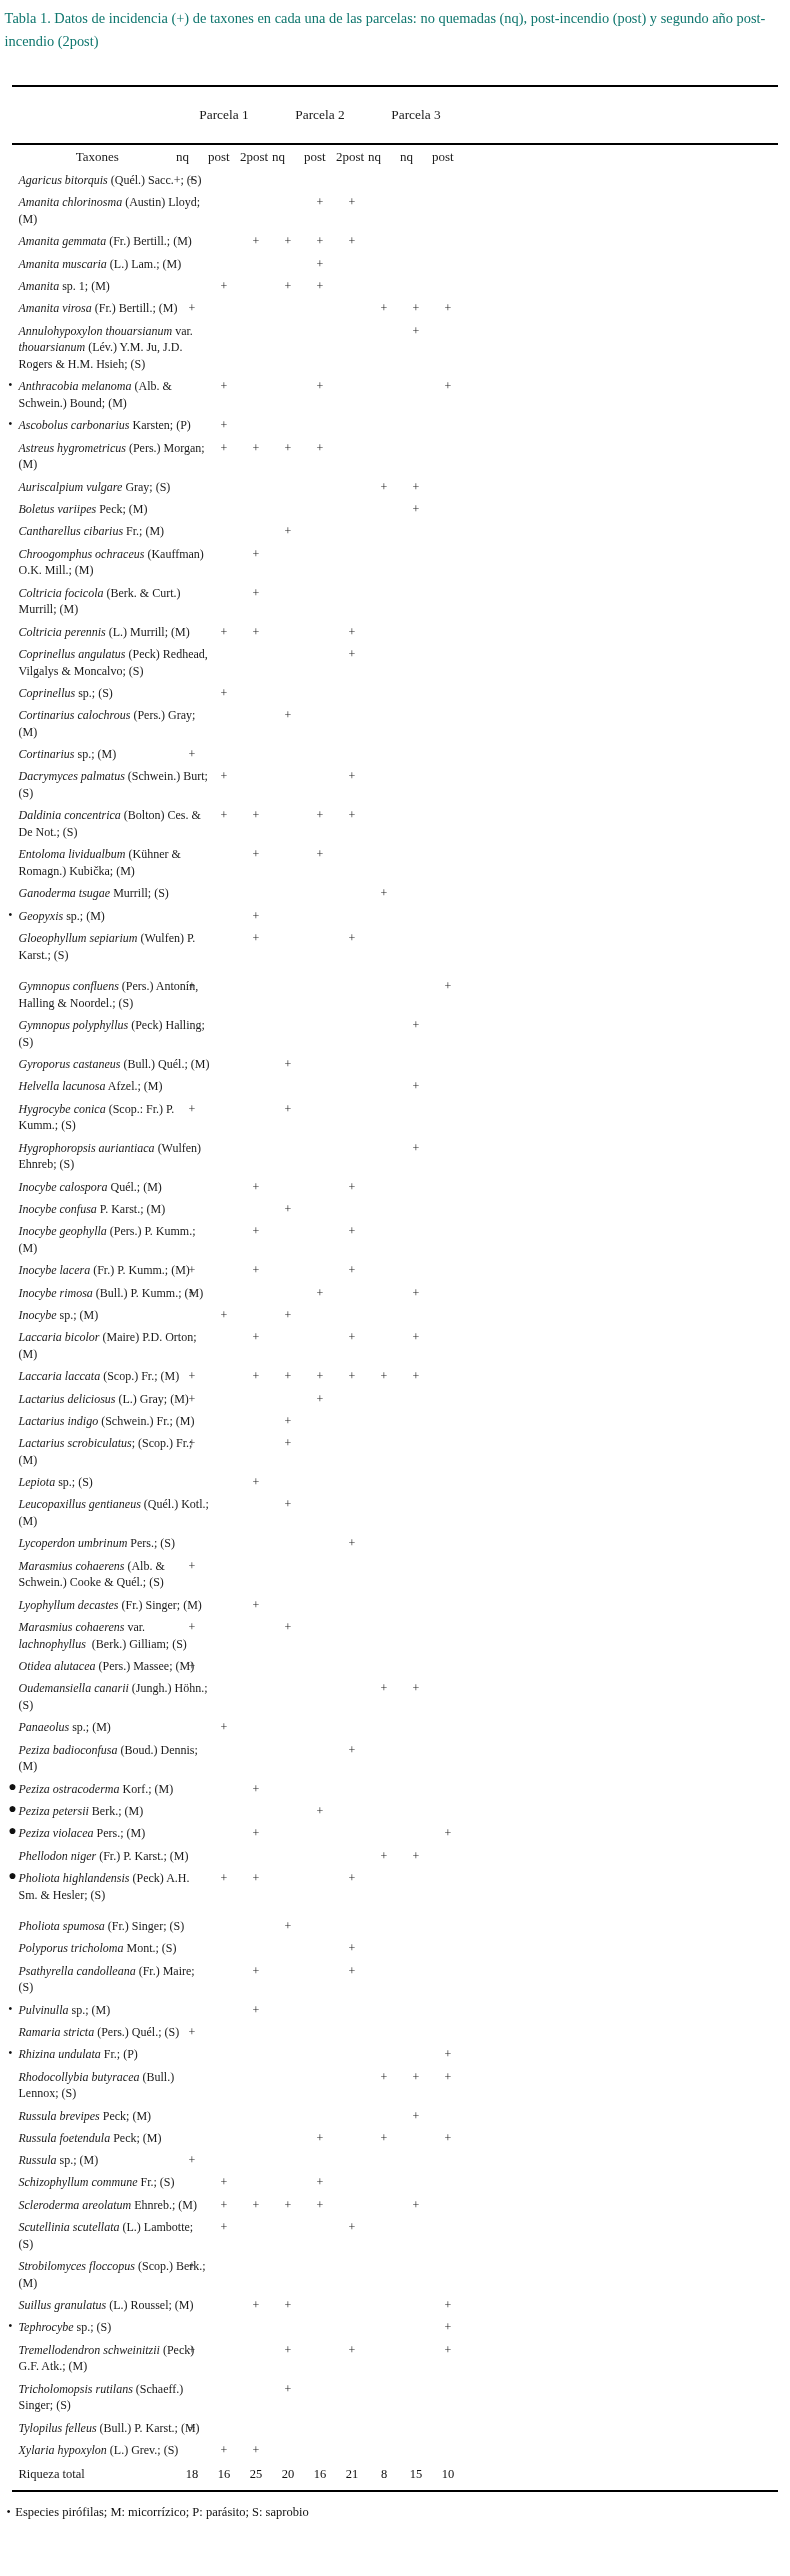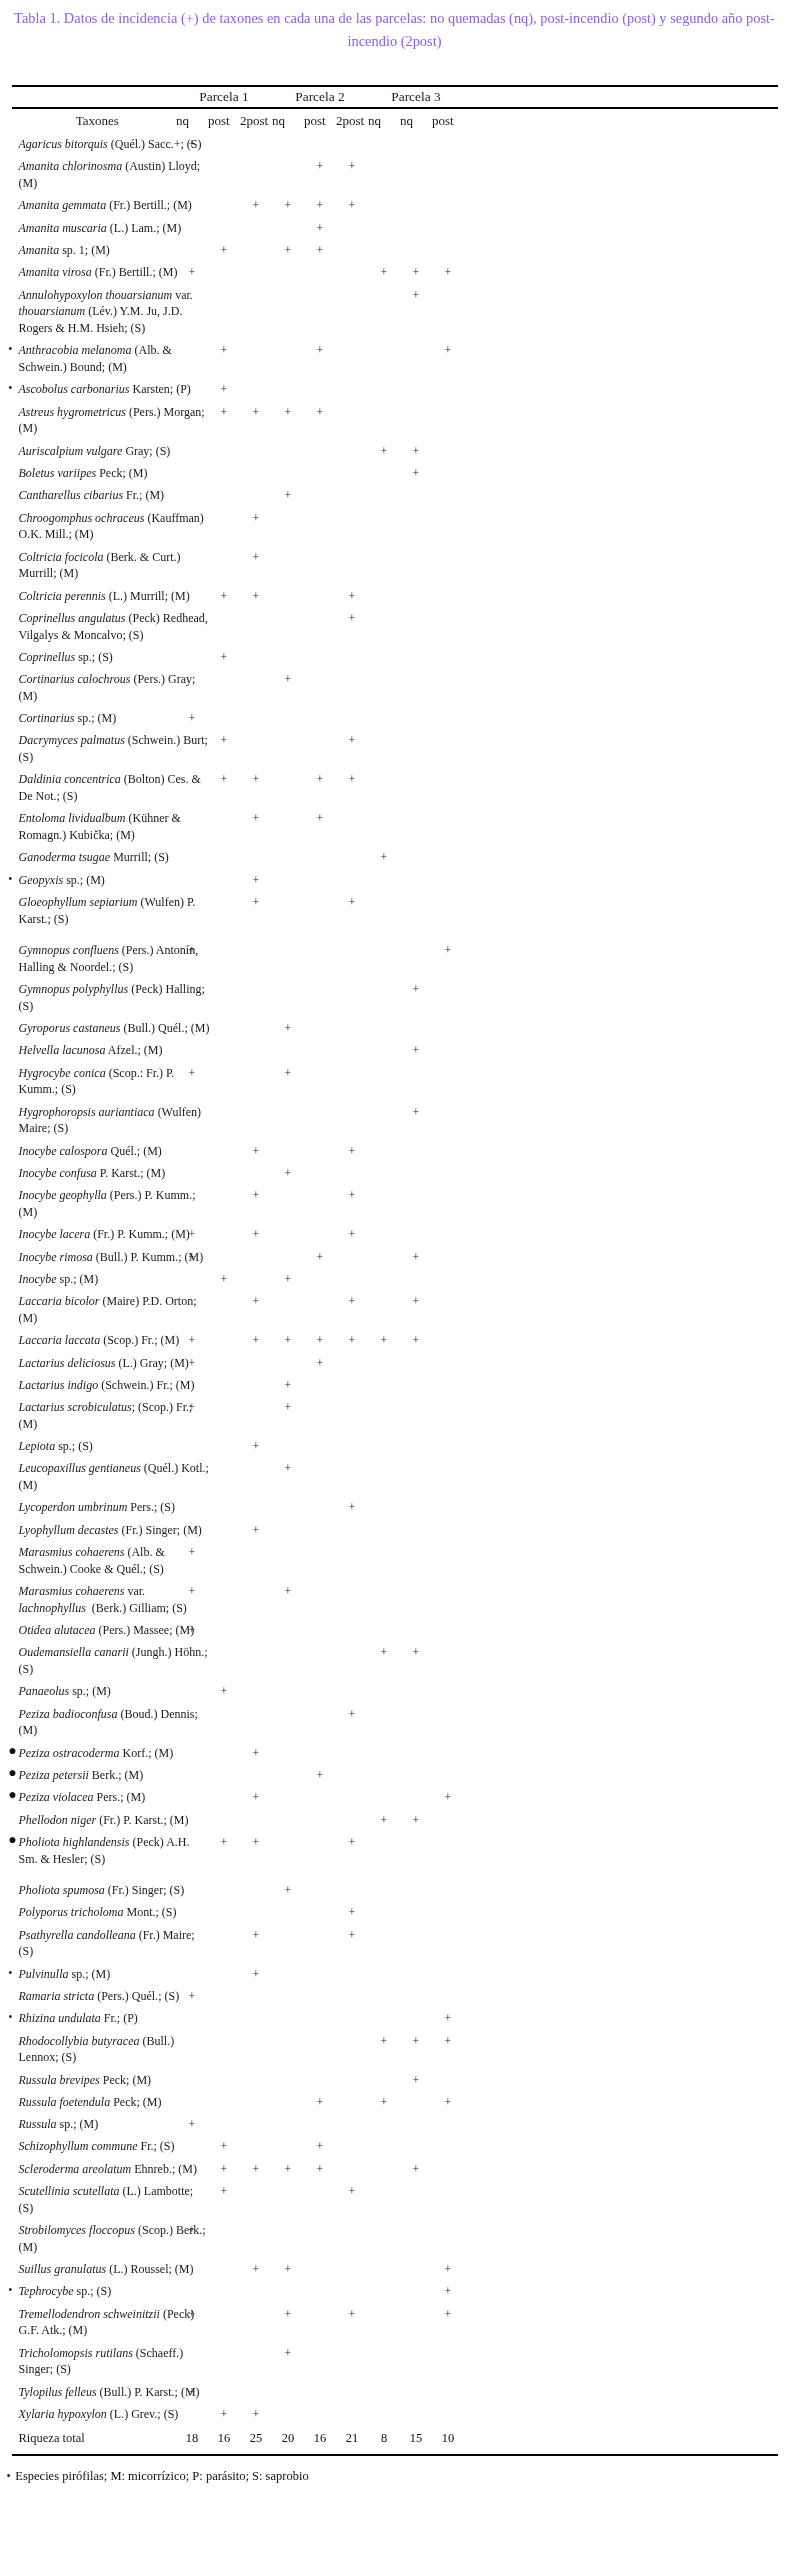--- a/index.html
+++ b/index.html
@@ -4,38 +4,37 @@
 <style>
   html,body{margin:0;padding:0;background:#fff;}
   body{
     width:790px;min-height:2576px;
     font-family:"Liberation Serif","DejaVu Serif",serif;
     color:#1a1a1a;position:relative;
   }
   .title{
     margin:7.4px 5.6px 0 4.6px;
     font-size:14.4px;line-height:1.55;
-    color:#8b5cf6;
-    text-align:center;
+    color:#0f766e;
   }
   table{
     border-collapse:collapse;
     table-layout:fixed;
     margin:33px 0 0 12px;
     width:766px;
   }
   col.c-taxon{width:164px;}
   col.c-mark{width:32px;}
   col.c-filler{width:314px;}
   tr.group-row th, tr.group-row td{
     border-top:2.8px solid #000;
     border-bottom:2.8px solid #000;
     font-weight:normal;
     font-size:13.4px;
-    padding:2px 0;
+    padding:20px 0;
     text-align:center;
   }
   tr.colhead-row th{
     font-weight:normal;
     font-size:13px;
     padding:3.7px 0 4.6px 0;
     text-align:left;
   }
   tr.colhead-row th.taxon-h{text-align:center;padding-left:6.5px;}
   td{vertical-align:top;}
@@ -598,21 +597,21 @@
         <td class="mark"></td>
         <td class="mark"></td>
         <td class="mark"></td>
         <td class="mark"></td>
         <td class="mark"></td>
         <td class="filler"></td>
       </tr>
       <tr>
         <td class="taxon">
           <span class="ln"><span class="it">Hygrophoropsis auriantiaca</span><span> (Wulfen)</span></span>
-          <span class="ln"><span>Maire; (S)</span></span>
+          <span class="ln"><span>Ehnreb; (S)</span></span>
         </td>
         <td class="mark"></td>
         <td class="mark"></td>
         <td class="mark"></td>
         <td class="mark"></td>
         <td class="mark"></td>
         <td class="mark"></td>
         <td class="mark"></td>
         <td class="mark">+</td>
         <td class="mark"></td>
@@ -827,41 +826,41 @@
         <td class="mark"></td>
         <td class="mark"></td>
         <td class="mark">+</td>
         <td class="mark"></td>
         <td class="mark"></td>
         <td class="mark"></td>
         <td class="filler"></td>
       </tr>
       <tr>
         <td class="taxon">
-          <span class="ln"><span class="it">Lyophyllum decastes</span><span> (Fr.) Singer; (M)</span></span>
-        </td>
-        <td class="mark"></td>
-        <td class="mark"></td>
-        <td class="mark">+</td>
-        <td class="mark"></td>
-        <td class="mark"></td>
-        <td class="mark"></td>
-        <td class="mark"></td>
-        <td class="mark"></td>
-        <td class="mark"></td>
-        <td class="filler"></td>
-      </tr>
-      <tr>
-        <td class="taxon">
           <span class="ln"><span class="it">Marasmius cohaerens</span><span> (Alb. &amp;</span></span>
           <span class="ln"><span>Schwein.) Cooke &amp; Quél.; (S)</span></span>
         </td>
         <td class="mark">+</td>
         <td class="mark"></td>
         <td class="mark"></td>
+        <td class="mark"></td>
+        <td class="mark"></td>
+        <td class="mark"></td>
+        <td class="mark"></td>
+        <td class="mark"></td>
+        <td class="mark"></td>
+        <td class="filler"></td>
+      </tr>
+      <tr>
+        <td class="taxon">
+          <span class="ln"><span class="it">Lyophyllum decastes</span><span> (Fr.) Singer; (M)</span></span>
+        </td>
+        <td class="mark"></td>
+        <td class="mark"></td>
+        <td class="mark">+</td>
         <td class="mark"></td>
         <td class="mark"></td>
         <td class="mark"></td>
         <td class="mark"></td>
         <td class="mark"></td>
         <td class="mark"></td>
         <td class="filler"></td>
       </tr>
       <tr>
         <td class="taxon">

